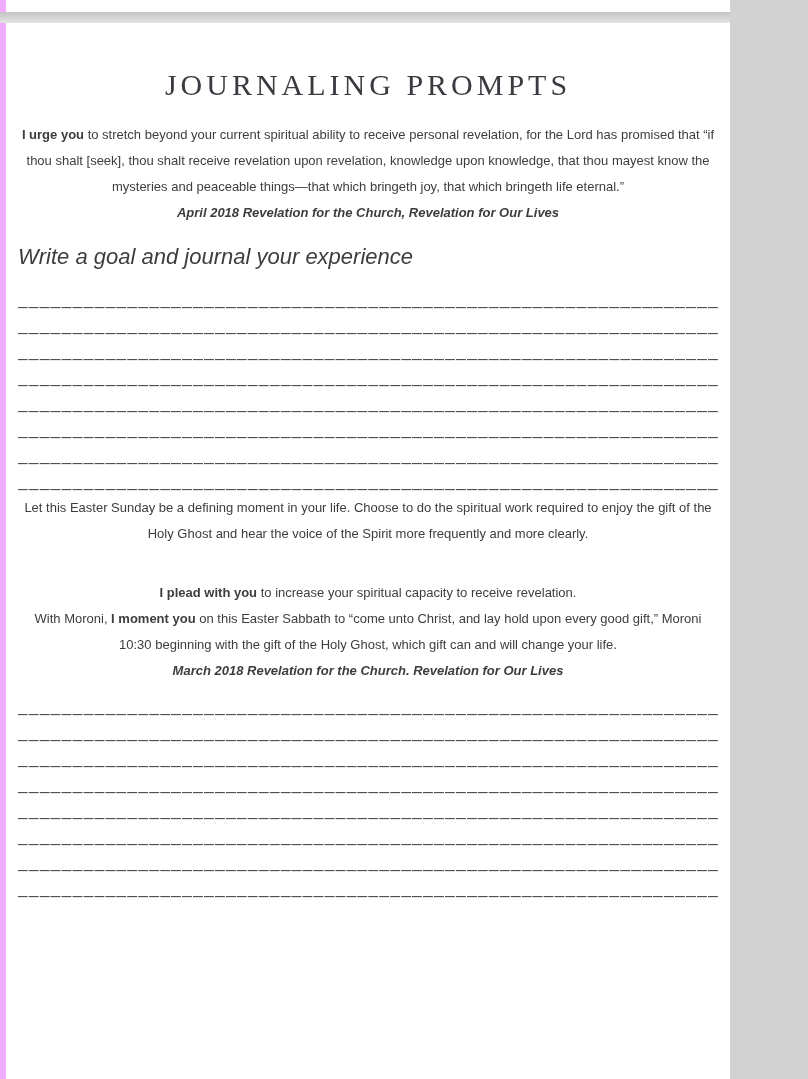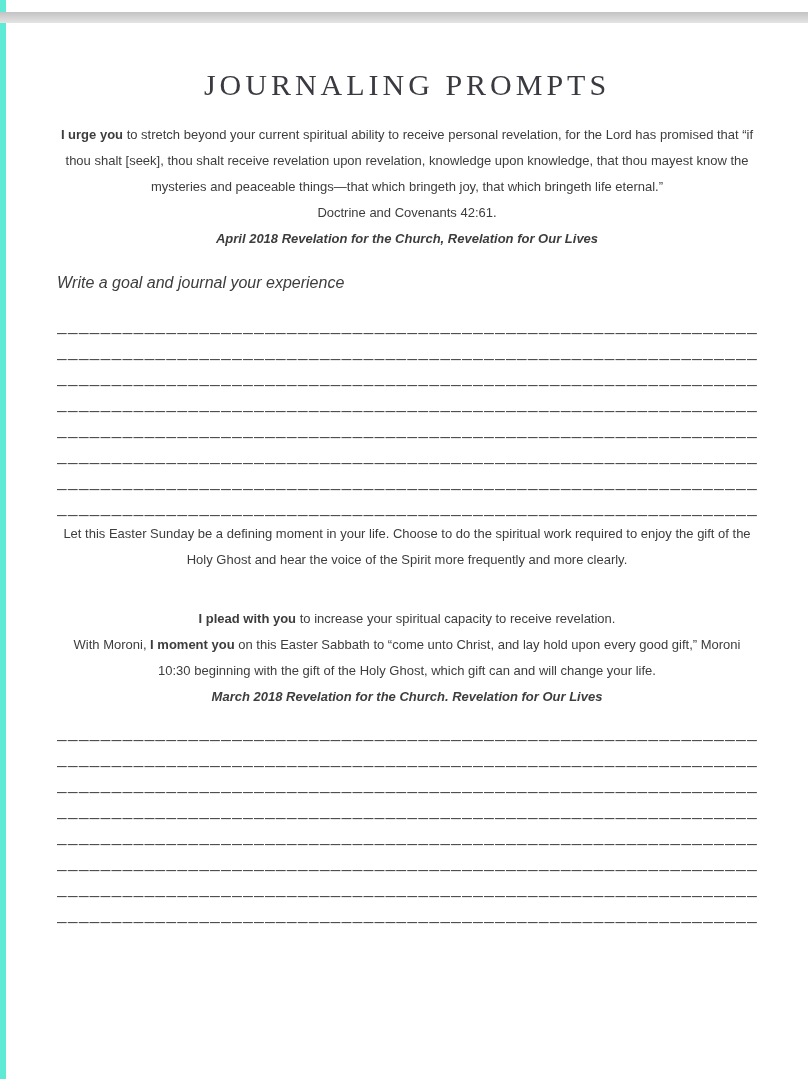--- a/index.html
+++ b/index.html
@@ -3,24 +3,24 @@
 <meta charset="utf-8">
 <style>
   html, body {
     margin: 0;
     padding: 0;
     background: #d2d2d2;
     font-family: "Liberation Sans", sans-serif;
   }
   .viewport {
     position: relative;
-    width: 808px;
+    width: 730px;
     height: 1079px;
     overflow: hidden;
-    background: #5eead4;
+    background: #f0abfc;
   }
   
   .prev-page {
     position: absolute;
     left: 6px;
     right: 0;
     top: 0;
     height: 12px;
     background: #ffffff;
   }
@@ -64,21 +64,21 @@
     color: #3d3d3d;
   }
   .para strong { font-weight: 700; }
   .first-after-title { margin-top: 16px; }
   .attribution {
     font-weight: 700;
     font-style: italic;
   }
   .goal-prompt {
     margin: 18px 0 0 0;
-    font-size: 16px;
+    font-size: 22px;
     line-height: 26px;
     font-style: italic;
     text-align: left;
     color: #3d3d3d;
   }
   .lines { margin-top: 17px; }
   .lines-2 { margin-top: 10px; }
   .jline {
     height: 26px;
     line-height: 26px;
@@ -98,21 +98,20 @@
   <div class="prev-page"></div>
   <div class="page-gap"></div>
 
   <div class="page">
     <div class="content">
 
       <h1 class="doc-title">JOURNALING PROMPTS</h1>
 
       <p class="para first-after-title"><strong>I urge you</strong><span> to stretch beyond your current spiritual ability to receive personal revelation, for the Lord has promised that “if thou shalt [seek], thou shalt receive revelation upon revelation, knowledge upon knowledge, that thou mayest know the mysteries and peaceable things—that which bringeth joy, that which bringeth life eternal.”</span></p>
 
-      <p class="para">Doctrine and Covenants 42:61.</p>
 
       <p class="para attribution">April 2018 Revelation for the Church, Revelation for Our Lives</p>
 
       <p class="goal-prompt">Write a goal and journal your experience</p>
 
       <div class="lines">
         <div class="jline">________________________________________________________________________</div>
         <div class="jline">________________________________________________________________________</div>
         <div class="jline">________________________________________________________________________</div>
         <div class="jline">________________________________________________________________________</div>

